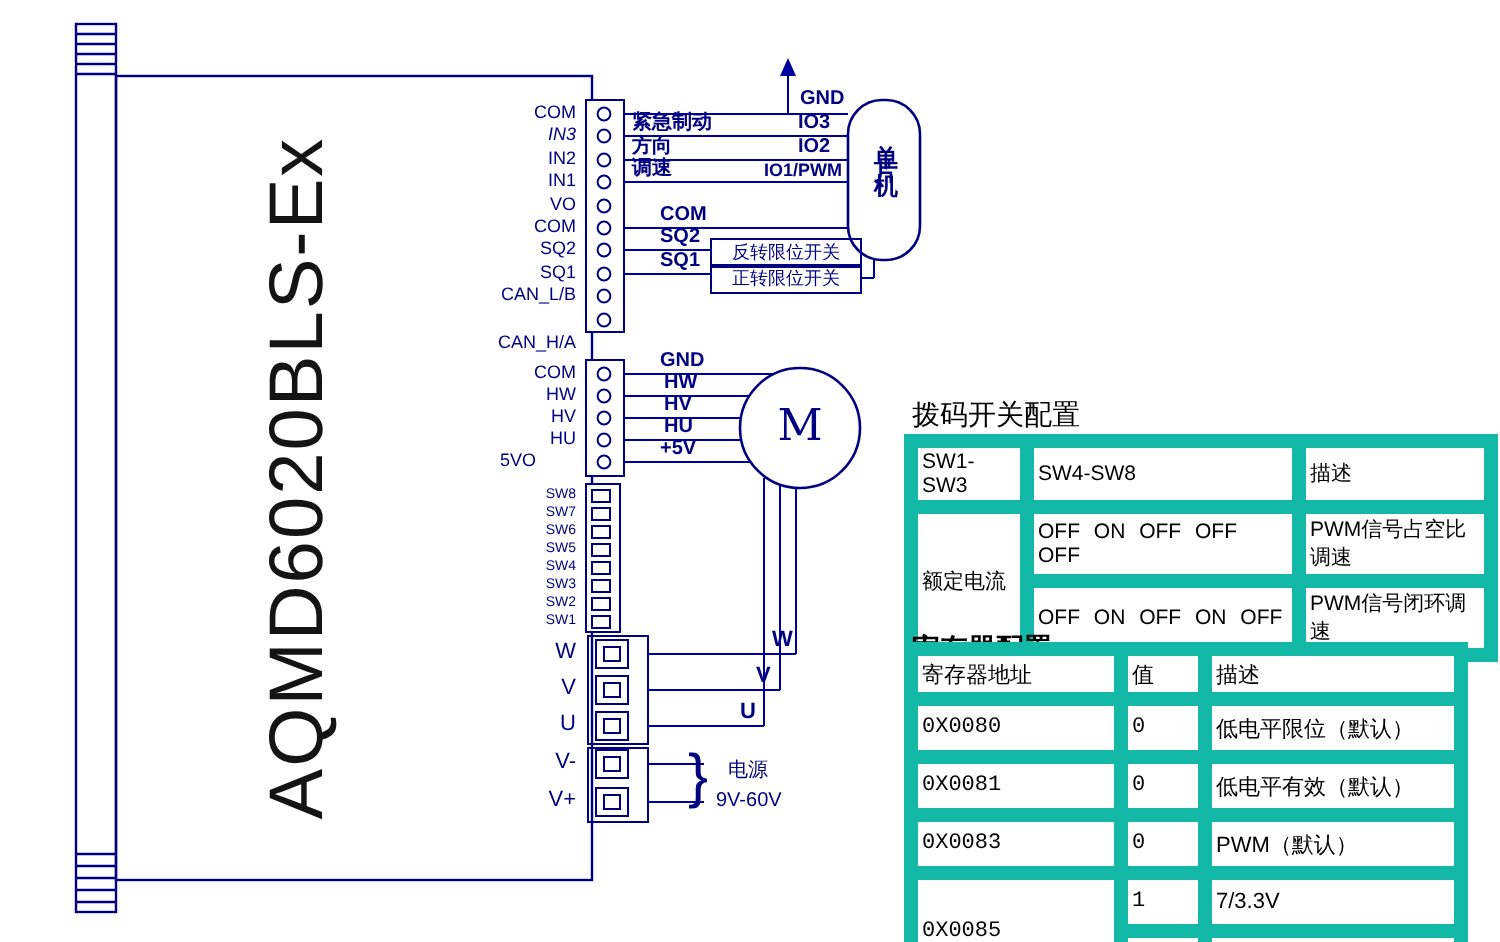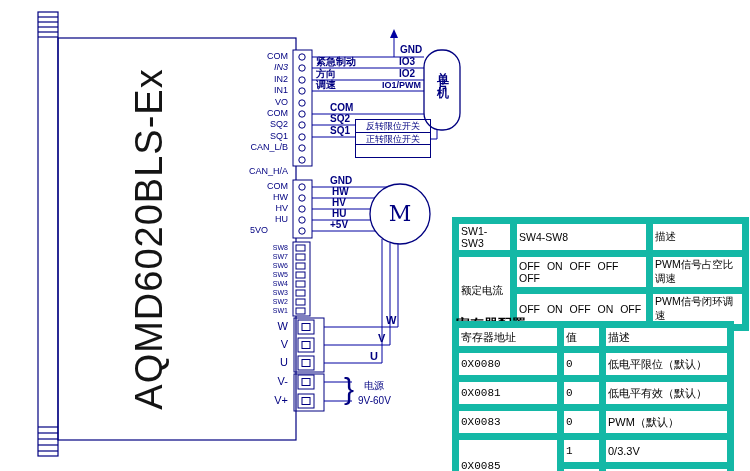--- a/index.html
+++ b/index.html
@@ -7,21 +7,21 @@
          font-family:"Liberation Sans",sans-serif;}
   .stage svg{position:absolute;left:0;top:0;}
   .lbl{position:absolute;color:#000080;line-height:1;white-space:nowrap;}
   .pin{font-size:9px;width:58px;text-align:right;}
   .pin-sm{font-size:7px;width:58px;text-align:right;}
   .pin-lg{font-size:11px;width:58px;text-align:right;}
   .sig{font-size:10px;font-weight:bold;}
   .sig-sm{font-size:9px;font-weight:bold;}
   .cn{font-size:10px;font-weight:bold;}
   .plain{font-size:10px;}
-  .swbox{position:absolute;width:76px;height:26px;border:1px solid #000080;color:#000080;
+  .swbox{position:absolute;width:76px;height:15px;border:1px solid #000080;color:#000080;
          font-size:9px;line-height:12px;text-align:center;box-sizing:border-box;}
   .model{position:absolute;left:-30px;top:217px;width:360px;height:44px;text-align:center;
          font-size:38px;color:#141414;letter-spacing:1px;transform:rotate(-90deg);}
   .mcu-label{position:absolute;left:434px;top:62px;writing-mode:vertical-rl;text-orientation:upright;
          font-size:12px;letter-spacing:7px;color:#000080;font-weight:bold;}
   .motor-m{position:absolute;left:388px;top:201px;width:24px;text-align:center;
          font-size:22px;color:#000080;font-family:"DejaVu Serif",serif;}
   .brace{position:absolute;left:344px;top:372px;font-size:30px;color:#000080;font-weight:normal;}
   .tbl-title{position:absolute;color:#000;font-size:14px;}
   table.cfg{position:absolute;border-collapse:collapse;table-layout:fixed;color:#000;background:#fff;}
@@ -203,20 +203,21 @@
   <div class="motor-m">M</div>
 
   <div class="lbl sig" style="left:386px;top:315px;font-size:11px;">W</div>
   <div class="lbl sig" style="left:378px;top:333px;font-size:11px;">V</div>
   <div class="lbl sig" style="left:370px;top:351px;font-size:11px;">U</div>
 
   <div class="brace">}</div>
   <div class="lbl plain" style="left:364px;top:381px;">电源</div>
   <div class="lbl plain" style="left:358px;top:396px;">9V-60V</div>
 
+  <div class="tbl-title" style="left:456px;top:199px;">拨码开关配置</div>
   <table class="cfg dip" style="left:452px;top:217px;width:290px;">
     <colgroup>
         <col style="width:58px">
         <col style="width:136px">
         <col style="width:96px">
       </colgroup>
     <tbody>
         <tr>
       <th>SW1-SW3</th>
       <th>SW4-SW8</th>
@@ -258,21 +259,21 @@
       <td>低电平有效（默认）</td>
     </tr>
     <tr>
       <td class="bold">0X0083</td>
       <td class="bold">0</td>
       <td>PWM（默认）</td>
     </tr>
     <tr>
       <td class="bold" rowspan="2">0X0085</td>
       <td class="bold">1</td>
-      <td>0/3.3V</td>
+      <td>7/3.3V</td>
     </tr>
     <tr>
       <td class="bold">2</td>
       <td>0/5V</td>
     </tr>
   </tbody>
     </table>
 
 </div>
 

